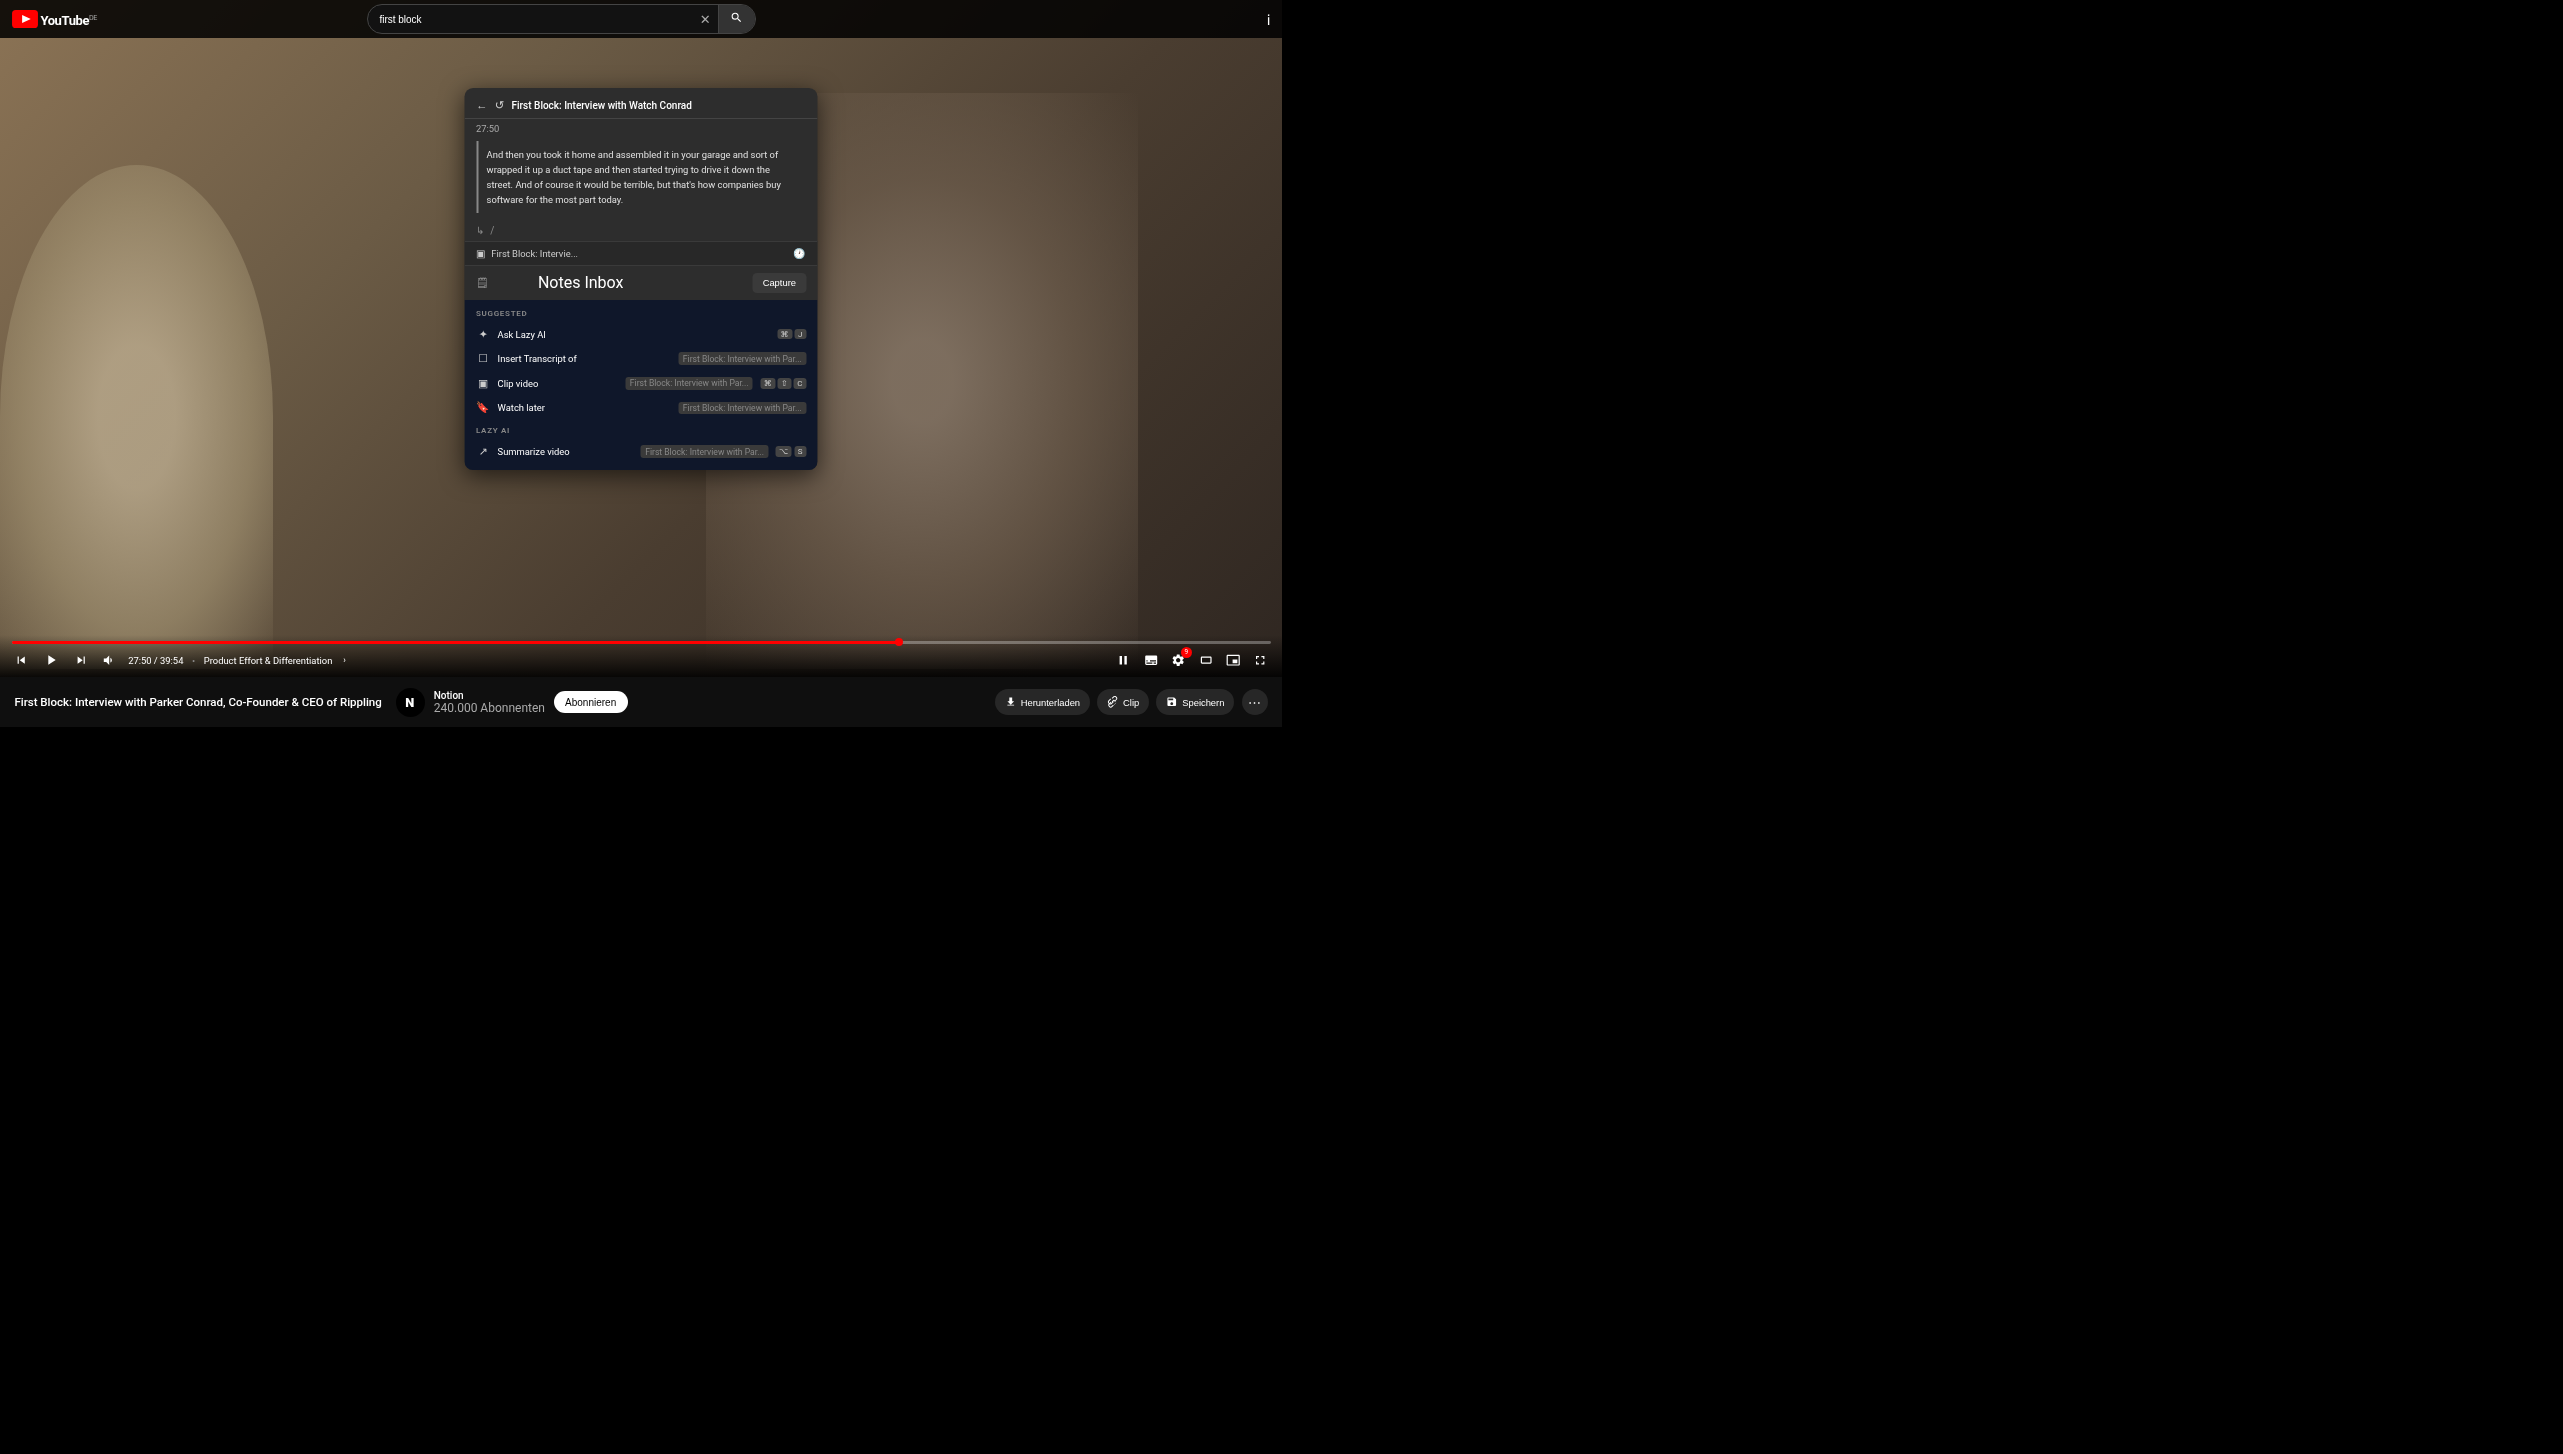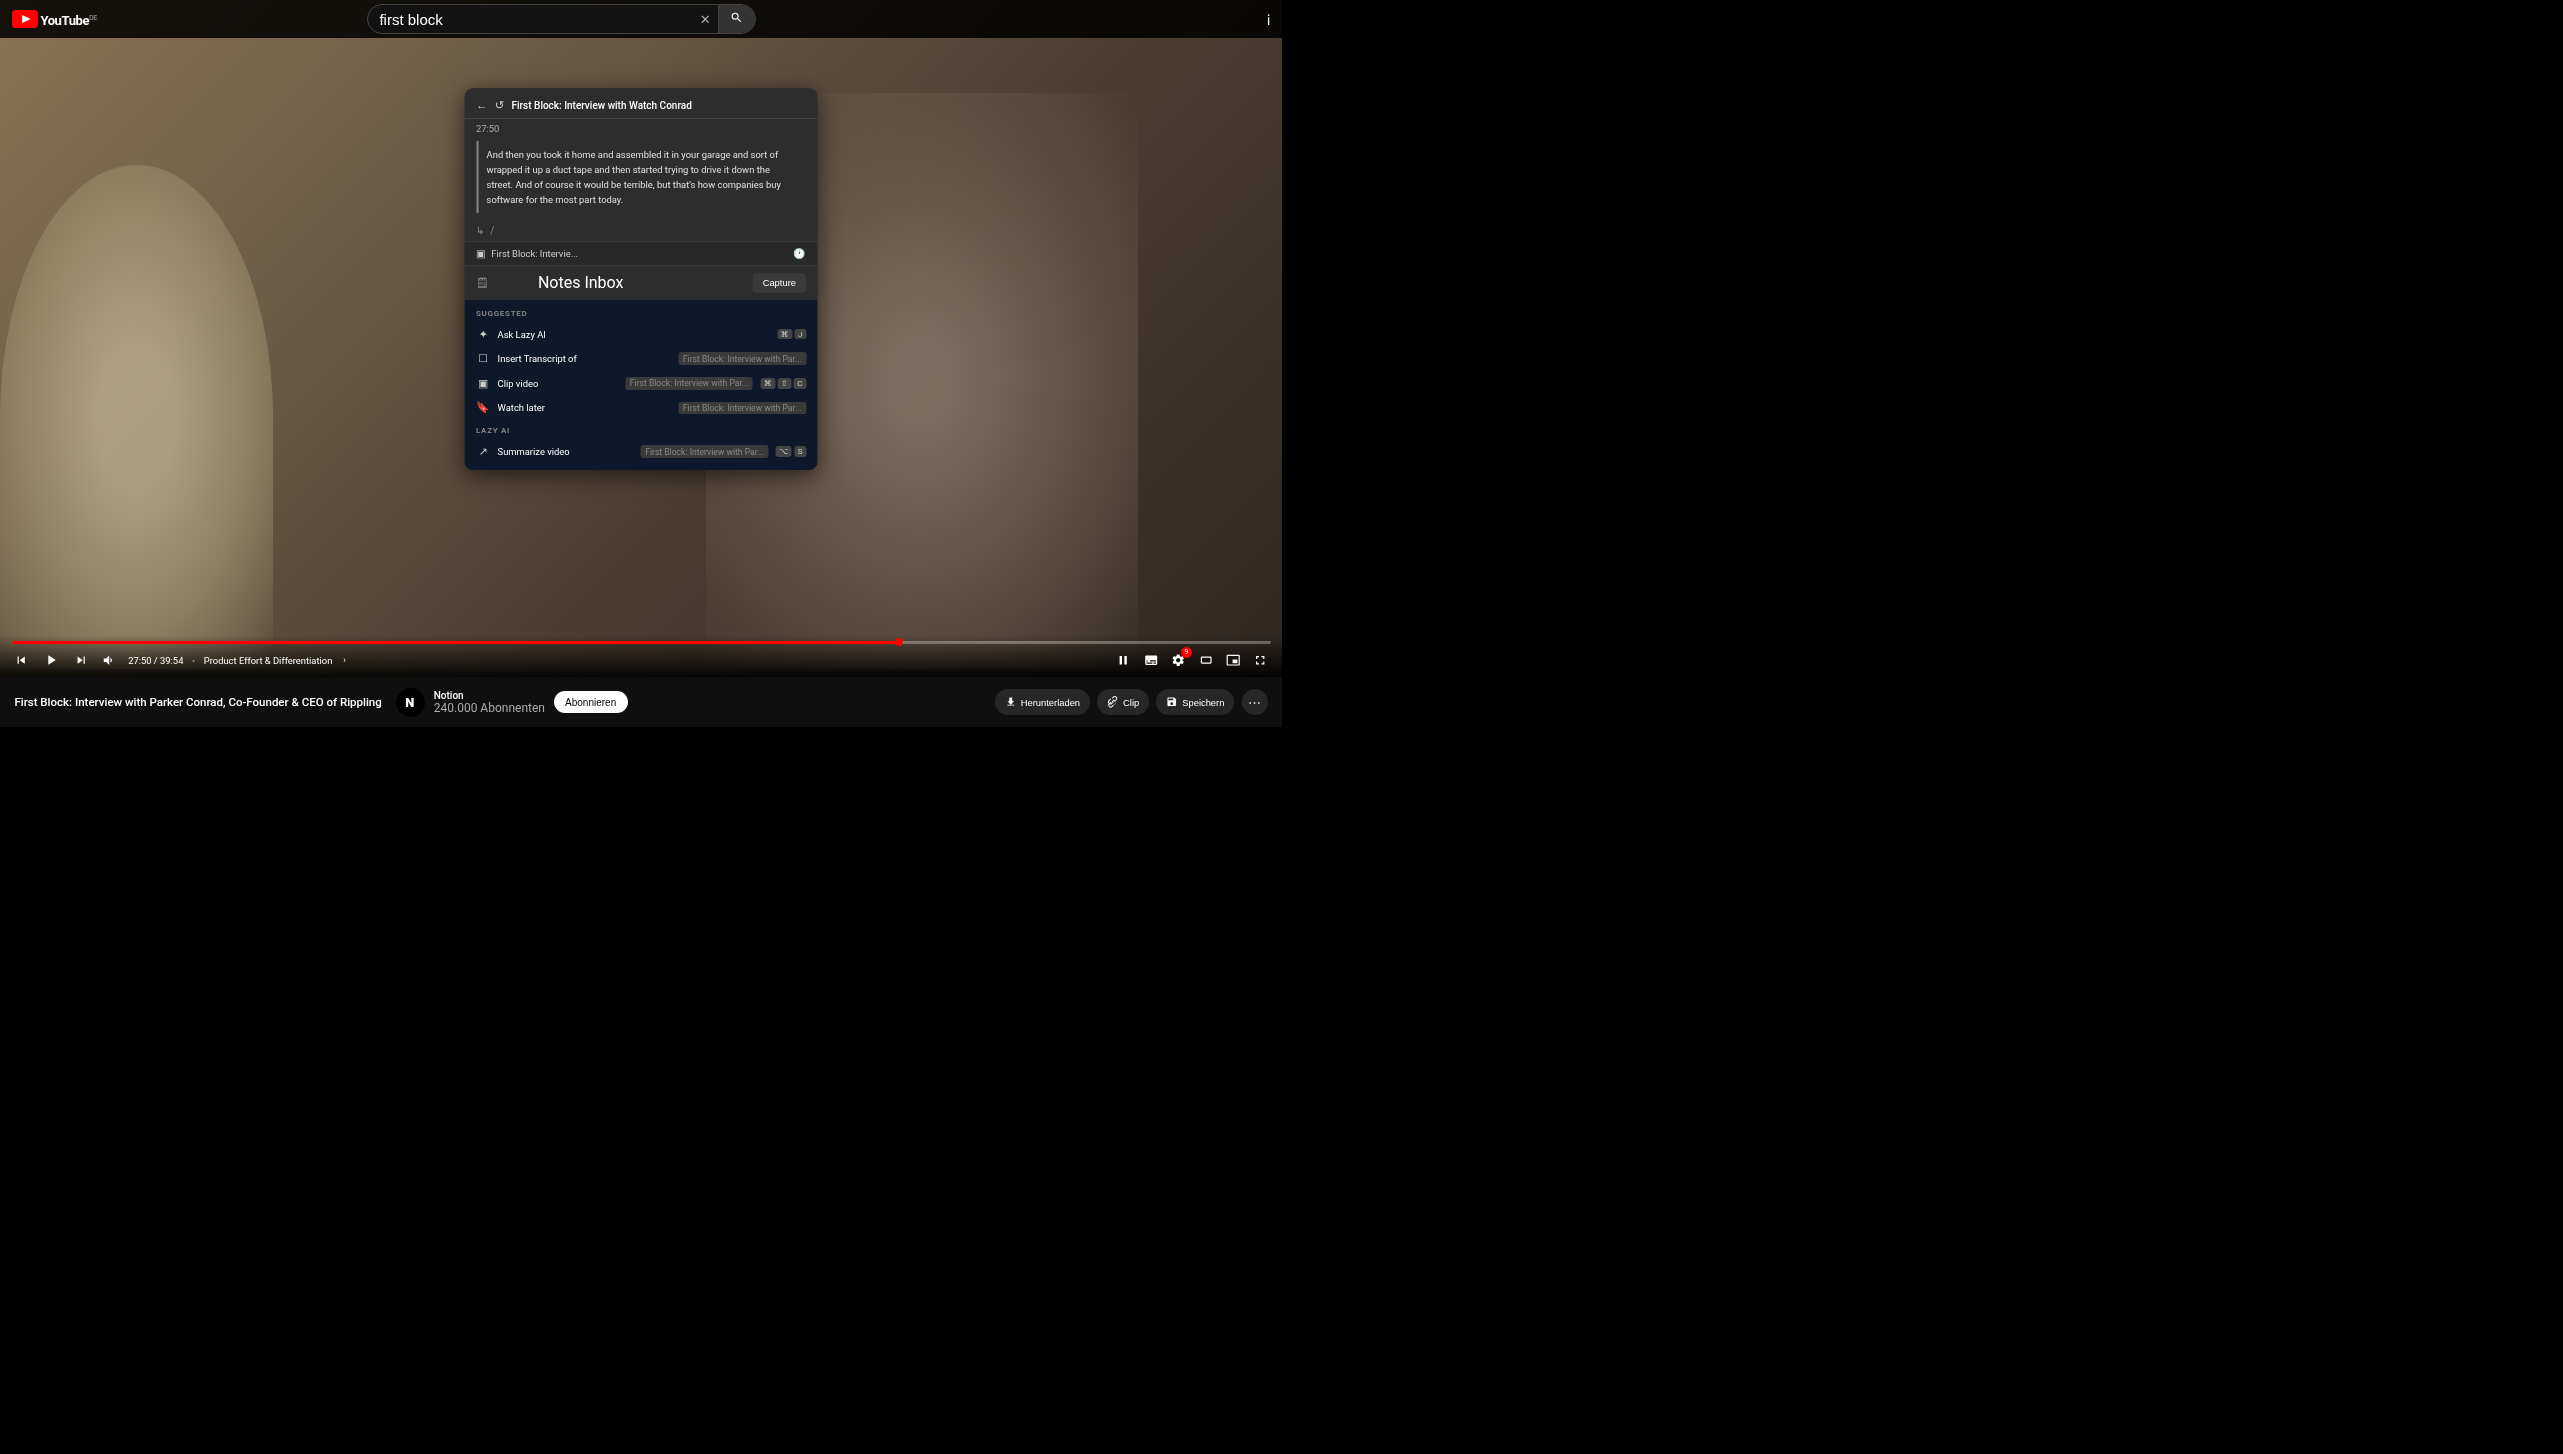--- a/index.html
+++ b/index.html
@@ -49,21 +49,21 @@
       border: 0.7px solid #444;
       border-radius: 29px;
       overflow: hidden;
     }
     .yt-search-input {
       flex: 1;
       background: transparent;
       border: none;
       outline: none;
       color: #fff;
-      font-size: 15px;
+      font-size: 10px;
       padding: 5.8px 11.5px;
     }
     .yt-search-clear {
       color: #aaa;
       padding: 0 7.2px;
       font-size: 13px;
       cursor: pointer;
     }
     .yt-search-btn {
       background: #333;

